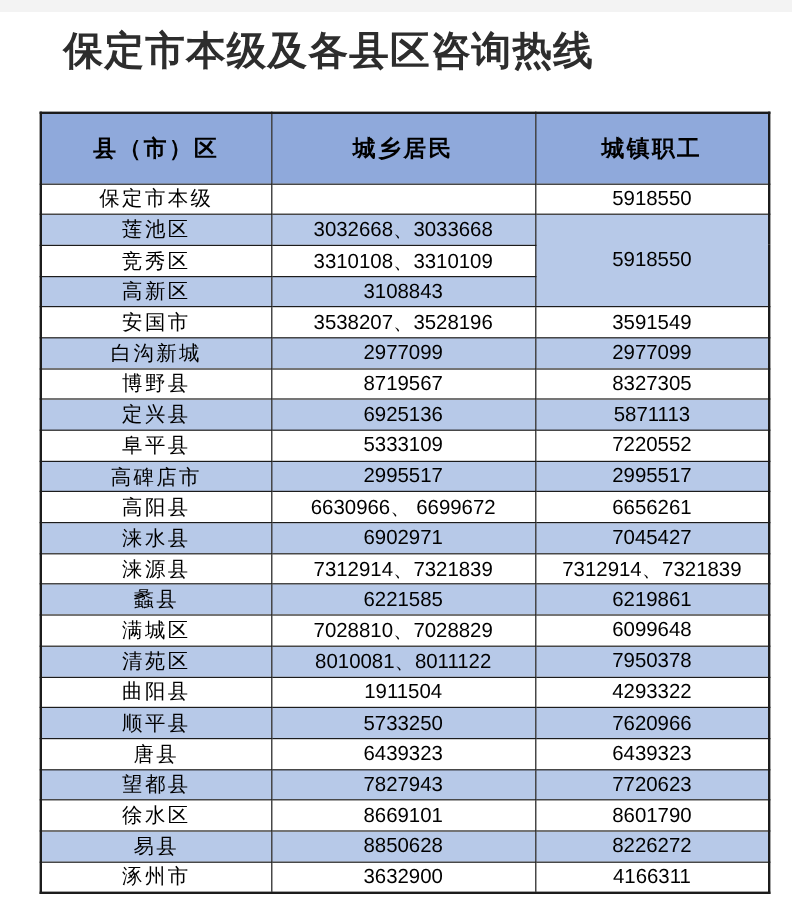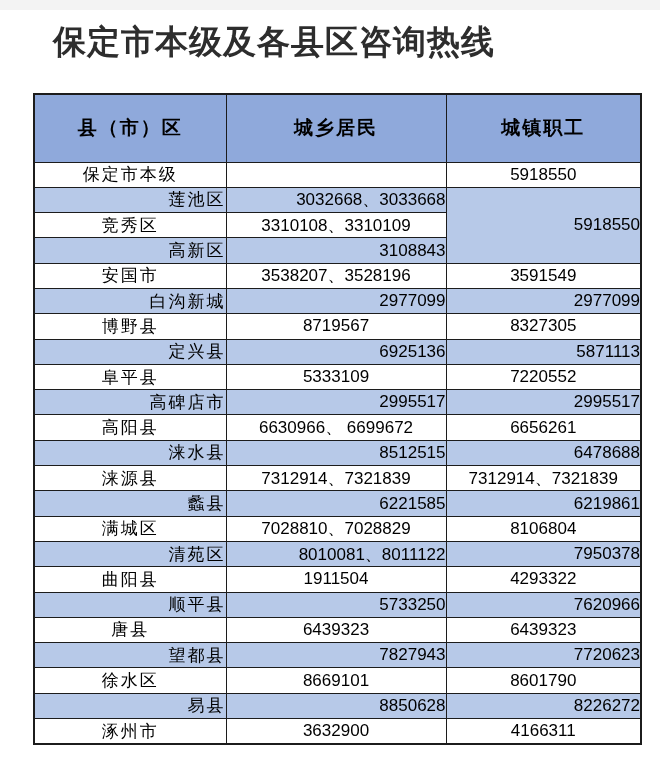--- a/index.html
+++ b/index.html
@@ -38,37 +38,37 @@
   th, td {
     border: 1px solid var(--border-color, #1c1c1c);
     text-align: center;
     vertical-align: middle;
     color: #000;
     padding: 0;
     overflow: hidden;
     white-space: nowrap;
   }
   thead th {
-    height: 68px;
+    height: 59px;
     background: var(--header-bg, #8fa9db);
     font-family: "Liberation Serif", serif;
     font-size: 19px;
     font-weight: 700;
     letter-spacing: 2px;
   }
   tbody td {
     height: 25px;
     font-size: 17px;
     background: #ffffff;
   }
   tbody td.district {
     font-family: "Liberation Serif", serif;
     letter-spacing: 2px;
   }
-  tbody tr.shade td { background: var(--stripe-bg, #b7c9e8); text-align: right; }
+  tbody tr.shade td { background: var(--stripe-bg, #b7c9e8); }
   tbody td.merged { background: #ffffff; }
 </style>
 </head>
 <body>
 
 <div class="top-band"></div>
 
 <h1 class="page-title">保定市本级及各县区咨询热线</h1>
 
 <table class="hotline">
@@ -133,37 +133,37 @@
         <td class="resident">2995517</td>
         <td class="worker">2995517</td>
       </tr>
       <tr>
         <td class="district">高阳县</td>
         <td class="resident">6630966、 6699672</td>
         <td class="worker">6656261</td>
       </tr>
       <tr class="shade">
         <td class="district">涞水县</td>
-        <td class="resident">8512515</td>
-        <td class="worker">6478688</td>
+        <td class="resident">6902971</td>
+        <td class="worker">7045427</td>
       </tr>
       <tr>
         <td class="district">涞源县</td>
         <td class="resident">7312914、7321839</td>
         <td class="worker">7312914、7321839</td>
       </tr>
       <tr class="shade">
         <td class="district">蠡县</td>
         <td class="resident">6221585</td>
         <td class="worker">6219861</td>
       </tr>
       <tr>
         <td class="district">满城区</td>
         <td class="resident">7028810、7028829</td>
-        <td class="worker">8106804</td>
+        <td class="worker">6099648</td>
       </tr>
       <tr class="shade">
         <td class="district">清苑区</td>
         <td class="resident">8010081、8011122</td>
         <td class="worker">7950378</td>
       </tr>
       <tr>
         <td class="district">曲阳县</td>
         <td class="resident">1911504</td>
         <td class="worker">4293322</td>

